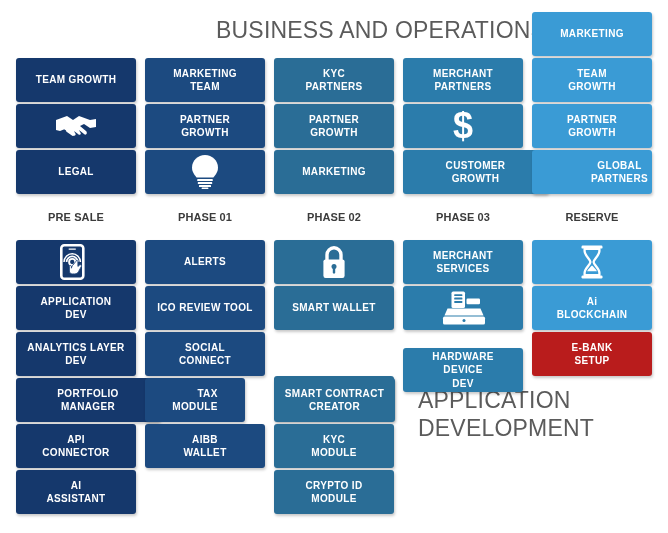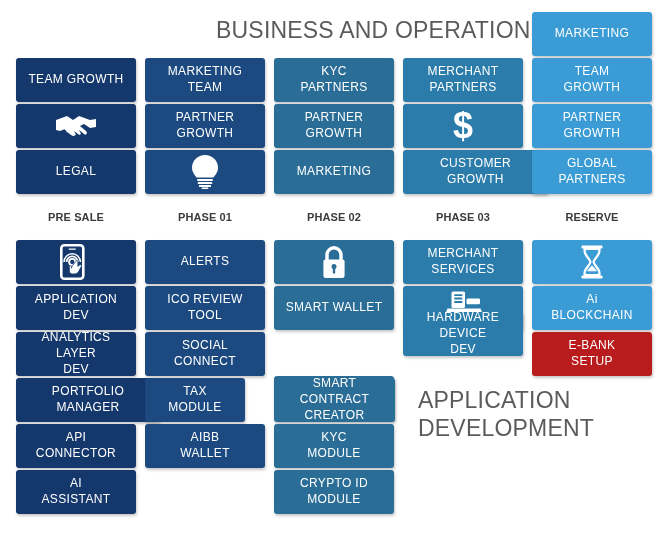--- a/index.html
+++ b/index.html
@@ -35,24 +35,24 @@
     border-radius: 3px;
     color: #ffffff;
     display: flex;
     align-items: center;
     justify-content: center;
     text-align: center;
     box-shadow: 1px 2px 3px rgba(0,0,0,0.22);
     overflow: hidden;
   }
   .card .label {
-    font-size: 12px;
+    font-size: 10px;
     line-height: 1.32;
     letter-spacing: 0.35px;
-    font-weight: 400;
+    font-weight: 700;
     white-space: pre-line;
     padding: 0 4px;
     color: #ffffff;
   }
 
   .card .icon { display: flex; align-items: center; justify-content: center; }
   .card .icon svg { display: block; }
 
   .phase-label {
     position: absolute;
@@ -140,21 +140,21 @@
         <span class="label">MARKETING</span>
       </div>
       <div class="card" style="left: 532px; top: 58px; width: 120px; height: 44px; background: rgb(58, 155, 213);">
         <span class="label">TEAM
 GROWTH</span>
       </div>
       <div class="card" style="left: 532px; top: 104px; width: 120px; height: 44px; background: rgb(58, 155, 213);">
         <span class="label">PARTNER
 GROWTH</span>
       </div>
-      <div class="card" style="left: 532px; top: 150px; width: 120px; height: 44px; background: rgb(58, 155, 213);">
+      <div class="card" style="left: 532px; top: 150px; width: 120px; height: 44px; background: rgb(58, 155, 213); justify-content: flex-end;">
         <span class="label">GLOBAL
 PARTNERS</span>
       </div>
     </div>
   <div id="phase-labels">
       <div class="phase-label" style="left: 16px; top: 211px; width: 120px;">PRE SALE</div>
       <div class="phase-label" style="left: 145px; top: 211px; width: 120px;">PHASE 01</div>
       <div class="phase-label" style="left: 274px; top: 211px; width: 120px;">PHASE 02</div>
       <div class="phase-label" style="left: 403px; top: 211px; width: 120px;">PHASE 03</div>
       <div class="phase-label" style="left: 532px; top: 211px; width: 120px;">RESERVE</div>
@@ -195,21 +195,21 @@
       <div class="card" style="left: 145px; top: 240px; width: 120px; height: 44px; background: rgb(28, 74, 128);">
         <span class="label">ALERTS</span>
       </div>
       <div class="card" style="left: 145px; top: 286px; width: 120px; height: 44px; background: rgb(28, 74, 128);">
         <span class="label">ICO REVIEW TOOL</span>
       </div>
       <div class="card" style="left: 145px; top: 332px; width: 120px; height: 44px; background: rgb(28, 74, 128);">
         <span class="label">SOCIAL
 CONNECT</span>
       </div>
-      <div class="card" style="left: 145px; top: 378px; width: 100px; height: 44px; background: rgb(28, 74, 128);">
+      <div class="card" style="left: 145px; top: 378px; width: 100px; height: 44px; background: rgb(28, 74, 128); text-align: right;">
         <span class="label">TAX
 MODULE</span>
       </div>
       <div class="card" style="left: 145px; top: 424px; width: 120px; height: 44px; background: rgb(28, 74, 128);">
         <span class="label">AIBB
 WALLET</span>
       </div>
       <div class="card" style="left: 274px; top: 240px; width: 120px; height: 44px; background: rgb(42, 109, 150);">
         <span class="icon">
           <svg width="26" height="34" viewBox="0 0 26 34">
@@ -250,21 +250,21 @@
         <rect x="14.2" y="3.2" width="8.2" height="1.9" rx="0.6" fill="#2b7cab"></rect>
         <rect x="14.2" y="6.6" width="8.2" height="1.9" rx="0.6" fill="#2b7cab"></rect>
         <rect x="14.2" y="10.0" width="8.2" height="1.9" rx="0.6" fill="#2b7cab"></rect>
         <rect fill="#ffffff" x="26.5" y="7.6" width="13.5" height="5.6" rx="1.2"></rect>
         <path fill="#ffffff" d="M7.5 17.6 L40.5 17.6 L43.5 24.6 L4.5 24.6 Z"></path>
         <rect fill="#ffffff" x="3.0" y="25.6" width="42" height="8.0" rx="1.6"></rect>
         <circle cx="24" cy="29.6" r="1.5" fill="#2b7cab"></circle>
       </svg>
         </span>
       </div>
-      <div class="card" style="left: 403px; top: 312px; width: 120px; height: 44px; background: rgb(43, 124, 171);">
+      <div class="card" style="left: 403px; top: 348px; width: 120px; height: 44px; background: rgb(43, 124, 171);">
         <span class="label">HARDWARE
 DEVICE
 DEV</span>
       </div>
       <div class="card" style="left: 532px; top: 240px; width: 120px; height: 44px; background: rgb(58, 155, 213);">
         <span class="icon">
           <svg width="24" height="34" viewBox="0 0 24 34">
         <rect fill="#ffffff" x="1.5" y="0.6" width="21" height="3.0" rx="1.2"></rect>
         <rect fill="#ffffff" x="1.5" y="30.4" width="21" height="3.0" rx="1.2"></rect>
         <path d="M4.6 3.8 L19.4 3.8 L19.4 6.2 C19.4 10.4 13.6 14.6 13.6 17 C13.6 19.4 19.4 23.6 19.4 27.8 L19.4 30.2 L4.6 30.2 L4.6 27.8 C4.6 23.6 10.4 19.4 10.4 17 C10.4 14.6 4.6 10.4 4.6 6.2 Z" fill="none" stroke="#ffffff" stroke-width="2.3" stroke-linejoin="round"></path>

